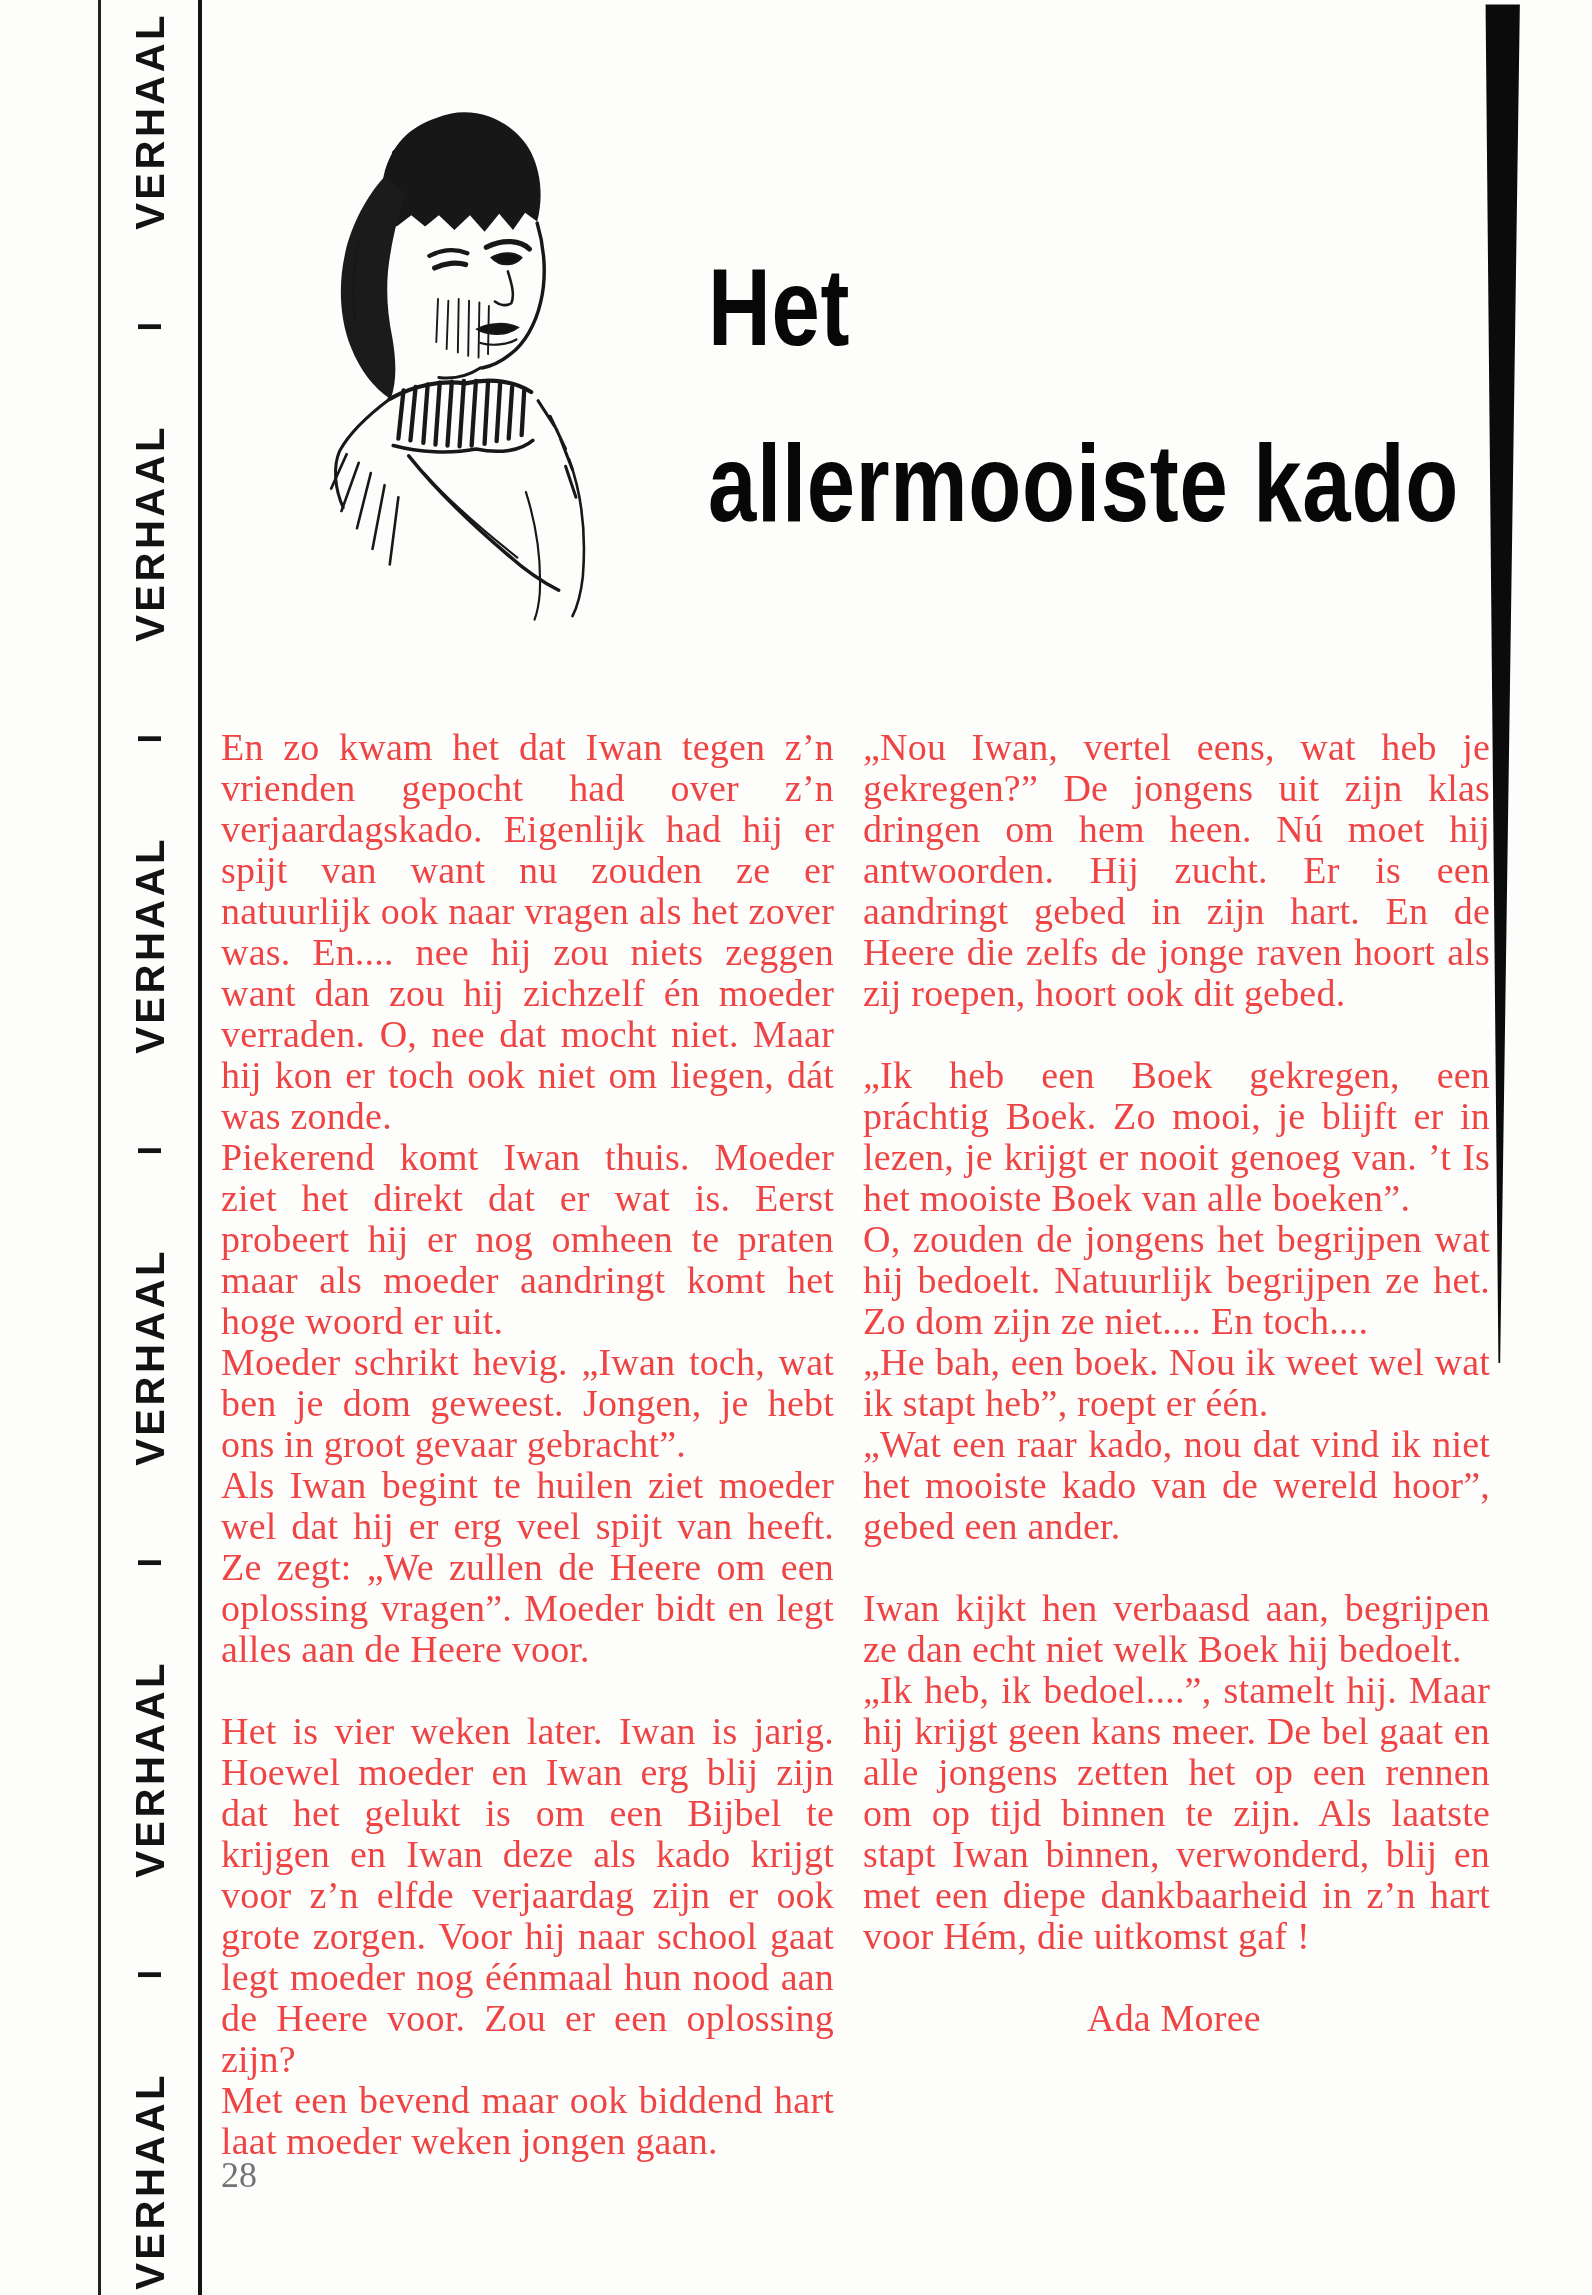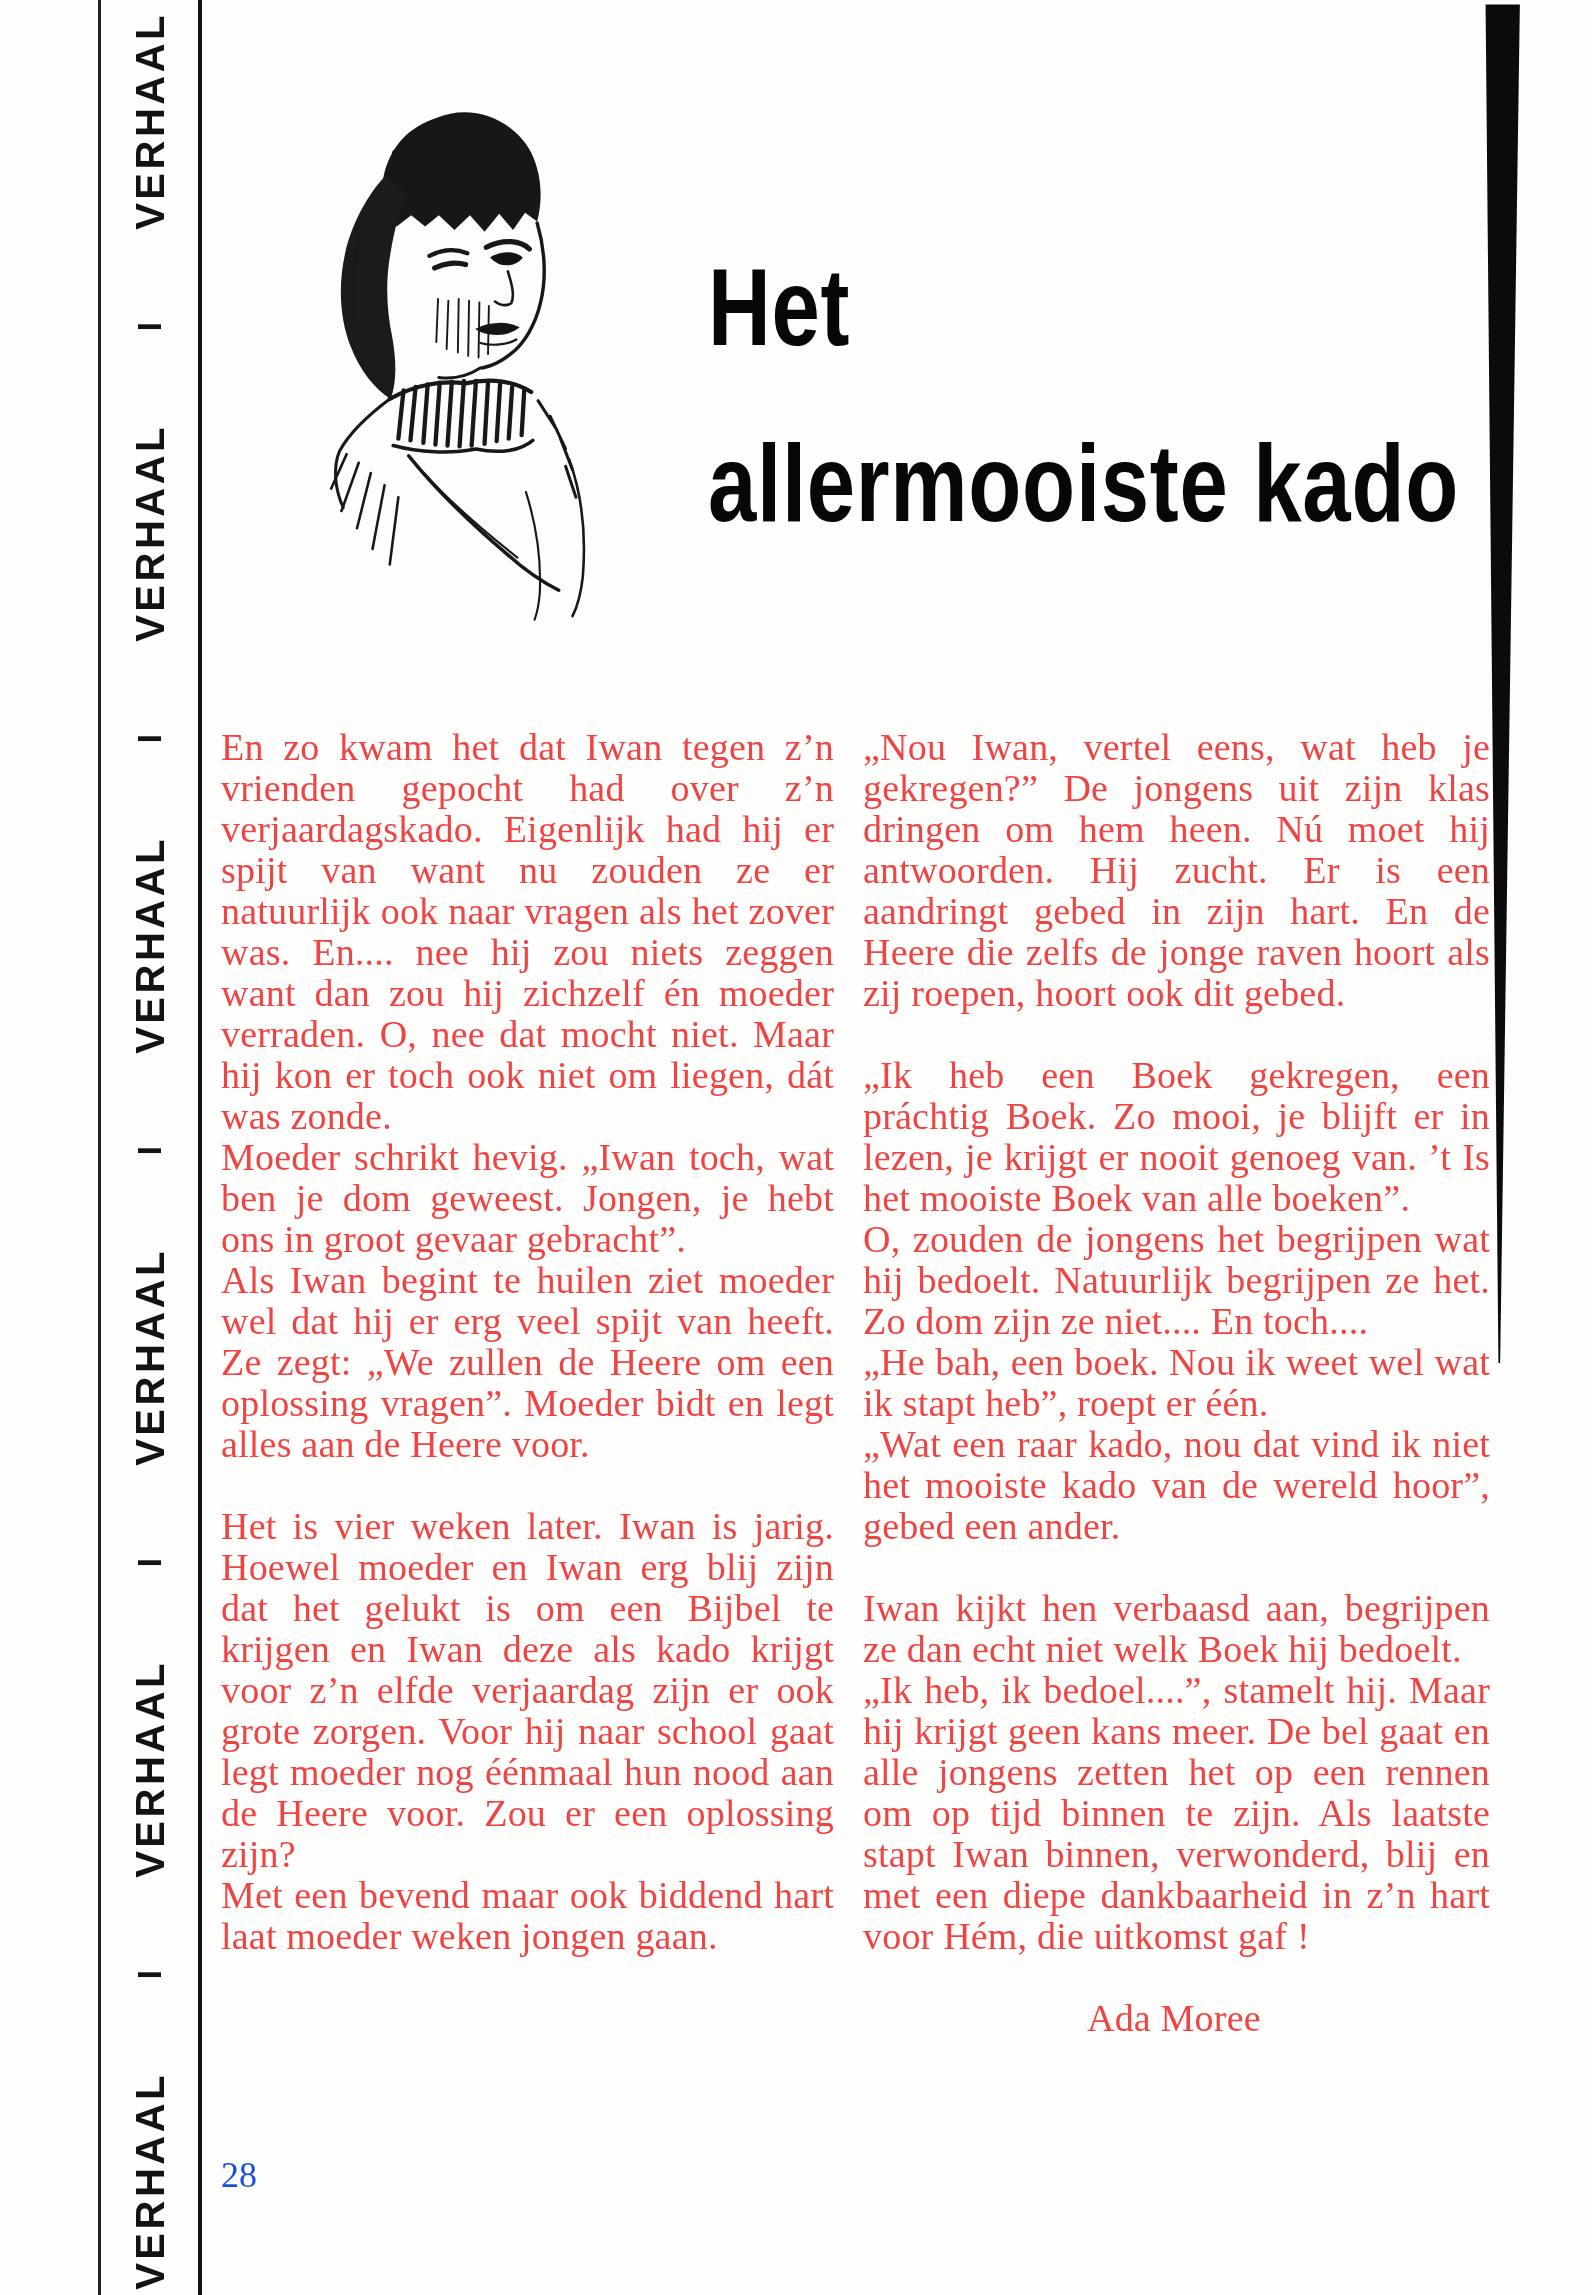--- a/index.html
+++ b/index.html
@@ -55,21 +55,21 @@
     letter-spacing:0.2px;
   }
   .col.left{left:221px;width:613px;}
   .col.right{left:863px;width:627px;}
   .col p{margin:0;}
   .col p.gap{margin-top:41px;font-family:Liberation Serif, serif;}
   .col p.author{text-align:center;margin-top:41px;padding-right:5.2px;}
   
   .page-number{
     position:absolute;left:221px;top:2154px;
-    font-size:36px;color:#1d4ed8;
+    font-size:36px;color:#737373;
   }
 </style>
 </head>
 <body>
 
 <div class="page">
 
   <div class="rule left"></div>
   <div class="rule right"></div>
   <div class="sidebar-tokens" id="sidebar-tokens">
@@ -133,20 +133,21 @@
       <path d="M304,436 C318,474 324,522 320,572 C318,590 314,606 308,618" stroke-width="3"></path>
       <path d="M254,474 C266,512 272,552 270,592 C269,604 267,614 264,622" stroke-width="2.5"></path>
     </g>
   </svg>
 
   <h1 class="title l1">Het</h1>
   <h1 class="title l2">allermooiste kado</h1>
 
   <div class="col left" id="col-left">
       <p>En zo kwam het dat Iwan tegen z’n vrienden gepocht had over z’n verjaardagskado. Eigenlijk had hij er spijt van want nu zouden ze er natuurlijk ook naar vragen als het zover was. En.... nee hij zou niets zeggen want dan zou hij zichzelf én moeder verraden. O, nee dat mocht niet. Maar hij kon er toch ook niet om liegen, dát was zonde.</p>
+      <p>Piekerend komt Iwan thuis. Moeder ziet het direkt dat er wat is. Eerst probeert hij er nog omheen te praten maar als moeder aandringt komt het hoge woord er uit.</p>
       <p>Moeder schrikt hevig. „Iwan toch, wat ben je dom geweest. Jongen, je hebt ons in groot gevaar gebracht”.</p>
       <p>Als Iwan begint te huilen ziet moeder wel dat hij er erg veel spijt van heeft. Ze zegt: „We zullen de Heere om een oplossing vragen”. Moeder bidt en legt alles aan de Heere voor.</p>
       <p class="gap">Het is vier weken later. Iwan is jarig. Hoewel moeder en Iwan erg blij zijn dat het gelukt is om een Bijbel te krijgen en Iwan deze als kado krijgt voor z’n elfde verjaardag zijn er ook grote zorgen. Voor hij naar school gaat legt moeder nog éénmaal hun nood aan de Heere voor. Zou er een oplossing zijn?</p>
       <p>Met een bevend maar ook biddend hart laat moeder weken jongen gaan.</p>
     </div>
   <div class="col right" id="col-right">
       <p>„Nou Iwan, vertel eens, wat heb je gekregen?” De jongens uit zijn klas dringen om hem heen. Nú moet hij antwoorden. Hij zucht. Er is een aandringt gebed in zijn hart. En de Heere die zelfs de jonge raven hoort als zij roepen, hoort ook dit gebed.</p>
       <p class="gap">„Ik heb een Boek gekregen, een práchtig Boek. Zo mooi, je blijft er in lezen, je krijgt er nooit genoeg van. ’t Is het mooiste Boek van alle boeken”.</p>
       <p>O, zouden de jongens het begrijpen wat hij bedoelt. Natuurlijk begrijpen ze het. Zo dom zijn ze niet.... En toch....</p>
       <p>„He bah, een boek. Nou ik weet wel wat ik stapt heb”, roept er één.</p>

